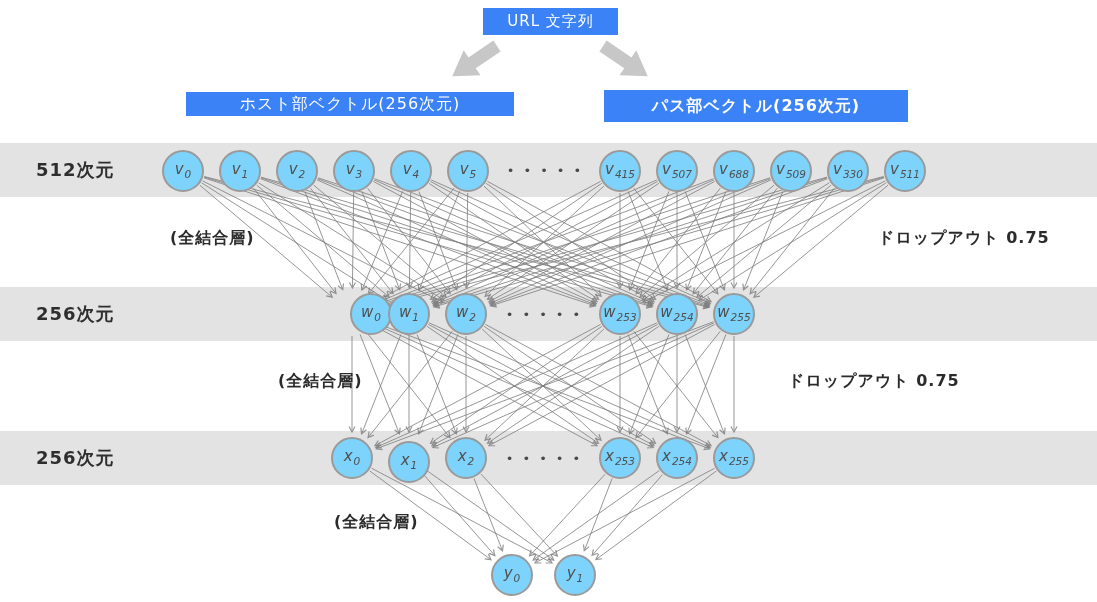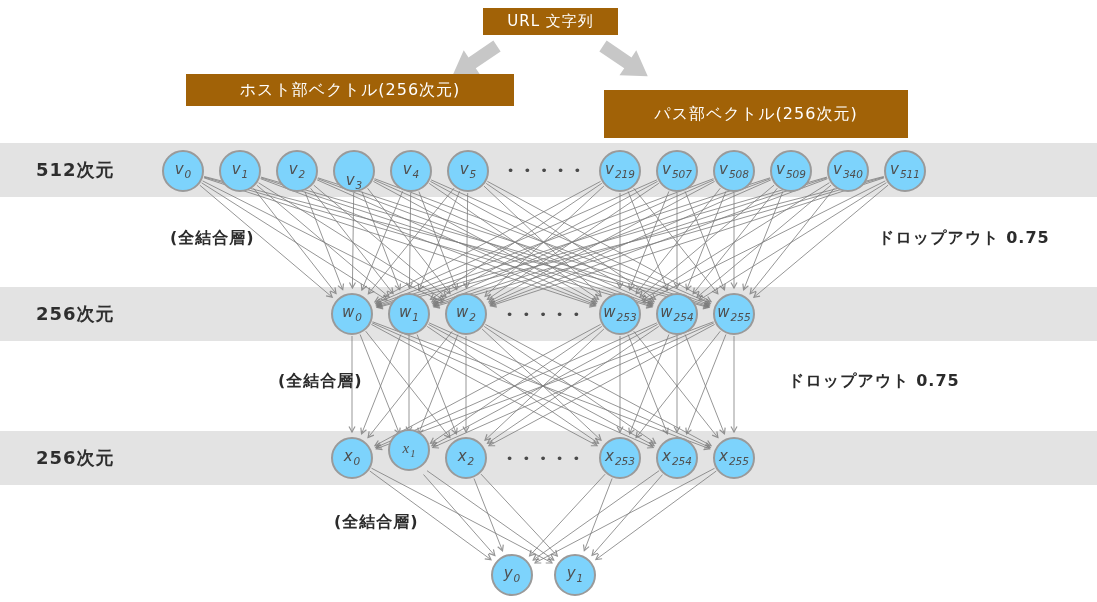--- a/index.html
+++ b/index.html
@@ -6,25 +6,25 @@
   body{font-family:"DejaVu Sans","Liberation Sans",sans-serif;}
   .canvas{position:relative;width:1097px;height:602px;background:#ffffff;overflow:hidden;}
 
   .band{position:absolute;left:0;width:1097px;height:54px;background:#e3e3e3;z-index:0;}
   #band-v{top:143px;} #band-w{top:287px;} #band-x{top:431px;}
 
   #edge-svg{position:absolute;left:0;top:0;width:1097px;height:602px;z-index:1;}
   .edge{stroke:#7c7c7c;stroke-width:1;opacity:.8;fill:none;}
   .thick-arrow{fill:#c7c7c7;}
 
-  .gbox{position:absolute;background:#a16207;color:#ffffff;display:flex;align-items:center;justify-content:center;
+  .gbox{position:absolute;background:#3b82f6;color:#ffffff;display:flex;align-items:center;justify-content:center;
         font-size:16px;letter-spacing:1px;z-index:3;}
   #url-box{left:483px;top:8px;width:135px;height:27px;font-size:15px;}
-  #host-box{left:186px;top:74px;width:328px;height:32px;}
-  #path-box{left:604px;top:90px;width:304px;height:48px;}
+  #host-box{left:186px;top:92px;width:328px;height:24px;}
+  #path-box{left:604px;top:90px;width:304px;height:32px;font-weight:bold;}
 
   .dim-label{position:absolute;left:36px;height:54px;display:flex;align-items:center;
              font-size:18px;font-weight:bold;color:#2e2e2e;z-index:2;letter-spacing:1px;}
   #dim-v{top:143px;} #dim-w{top:287px;} #dim-x{top:431px;}
 
   .ann{position:absolute;font-size:16px;font-weight:bold;color:#2b2b2b;z-index:2;letter-spacing:1px;}
   #ann-fc1{left:170px;top:228px;}
   #ann-do1{left:878px;top:228px;}
   #ann-fc2{left:278px;top:371px;}
   #ann-do2{left:788px;top:371px;}
@@ -202,69 +202,69 @@
   <div id="nodes">
       <div class="node" style="left: 162px; top: 150px;">
         <span class="nlabel"><span>v</span><sub>0</sub></span>
       </div>
       <div class="node" style="left: 219px; top: 150px;">
         <span class="nlabel"><span>v</span><sub>1</sub></span>
       </div>
       <div class="node" style="left: 276px; top: 150px;">
         <span class="nlabel"><span>v</span><sub>2</sub></span>
       </div>
-      <div class="node" style="left: 333px; top: 150px; align-items: flex-end;">
+      <div class="node" style="left: 333px; top: 150px;">
         <span class="nlabel"><span>v</span><sub>3</sub></span>
       </div>
       <div class="node" style="left: 390px; top: 150px; justify-content: center;">
         <span class="nlabel"><span>v</span><sub>4</sub></span>
       </div>
       <div class="node" style="left: 447px; top: 150px;">
         <span class="nlabel"><span>v</span><sub>5</sub></span>
       </div>
       <div class="node" style="left: 599px; top: 150px;">
-        <span class="nlabel"><span>v</span><sub>219</sub></span>
+        <span class="nlabel"><span>v</span><sub>415</sub></span>
       </div>
       <div class="node" style="left: 656px; top: 150px;">
         <span class="nlabel"><span>v</span><sub>507</sub></span>
       </div>
       <div class="node" style="left: 713px; top: 150px;">
-        <span class="nlabel"><span>v</span><sub>508</sub></span>
+        <span class="nlabel"><span>v</span><sub>688</sub></span>
       </div>
       <div class="node" style="left: 770px; top: 150px;">
         <span class="nlabel"><span>v</span><sub>509</sub></span>
       </div>
       <div class="node" style="left: 827px; top: 150px;">
-        <span class="nlabel"><span>v</span><sub>340</sub></span>
+        <span class="nlabel"><span>v</span><sub>330</sub></span>
       </div>
       <div class="node" style="left: 884px; top: 150px;">
         <span class="nlabel"><span>v</span><sub>511</sub></span>
       </div>
-      <div class="node" style="left: 331px; top: 293px; align-items: center;">
+      <div class="node" style="left: 350px; top: 293px; align-items: center;">
         <span class="nlabel"><span>w</span><sub>0</sub></span>
       </div>
       <div class="node" style="left: 388px; top: 293px;">
         <span class="nlabel"><span>w</span><sub>1</sub></span>
       </div>
       <div class="node" style="left: 445px; top: 293px; justify-content: center;">
         <span class="nlabel"><span>w</span><sub>2</sub></span>
       </div>
       <div class="node" style="left: 599px; top: 293px;">
         <span class="nlabel"><span>w</span><sub>253</sub></span>
       </div>
       <div class="node" style="left: 656px; top: 293px;">
         <span class="nlabel"><span>w</span><sub>254</sub></span>
       </div>
       <div class="node" style="left: 713px; top: 293px; justify-content: center;">
         <span class="nlabel"><span>w</span><sub>255</sub></span>
       </div>
       <div class="node" style="left: 331px; top: 437px;">
         <span class="nlabel"><span>x</span><sub>0</sub></span>
       </div>
-      <div class="node" style="left: 388px; top: 429px; font-family: Liberation Serif, serif;">
+      <div class="node" style="left: 388px; top: 441px;">
         <span class="nlabel"><span>x</span><sub>1</sub></span>
       </div>
       <div class="node" style="left: 445px; top: 437px;">
         <span class="nlabel"><span>x</span><sub>2</sub></span>
       </div>
       <div class="node" style="left: 599px; top: 437px;">
         <span class="nlabel"><span>x</span><sub>253</sub></span>
       </div>
       <div class="node" style="left: 656px; top: 437px;">
         <span class="nlabel"><span>x</span><sub>254</sub></span>

